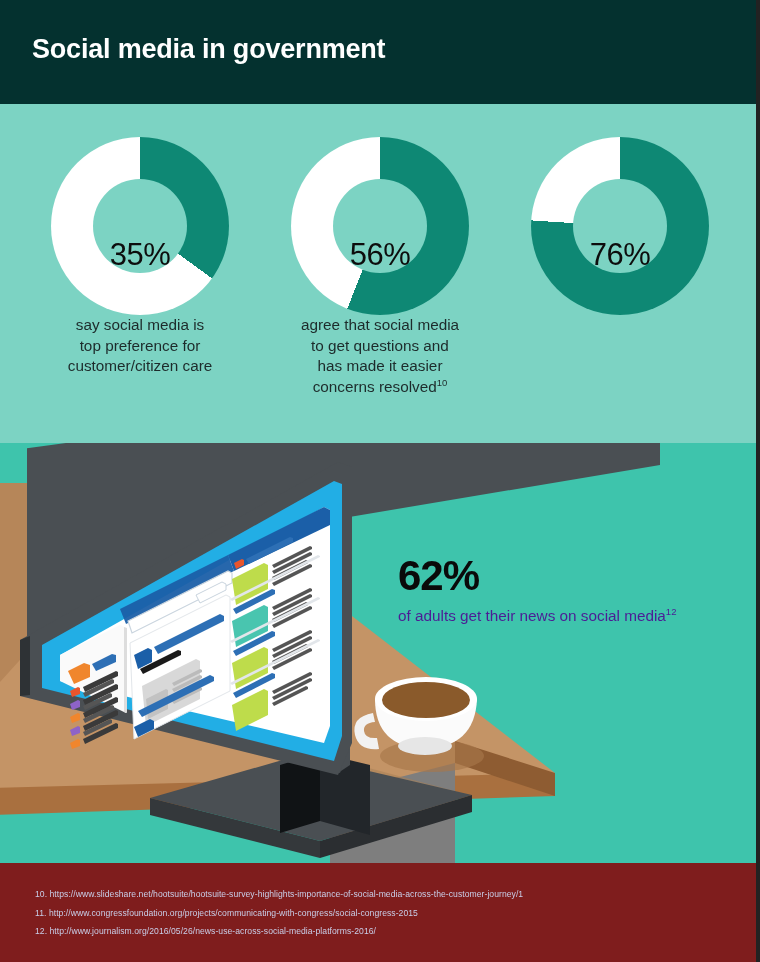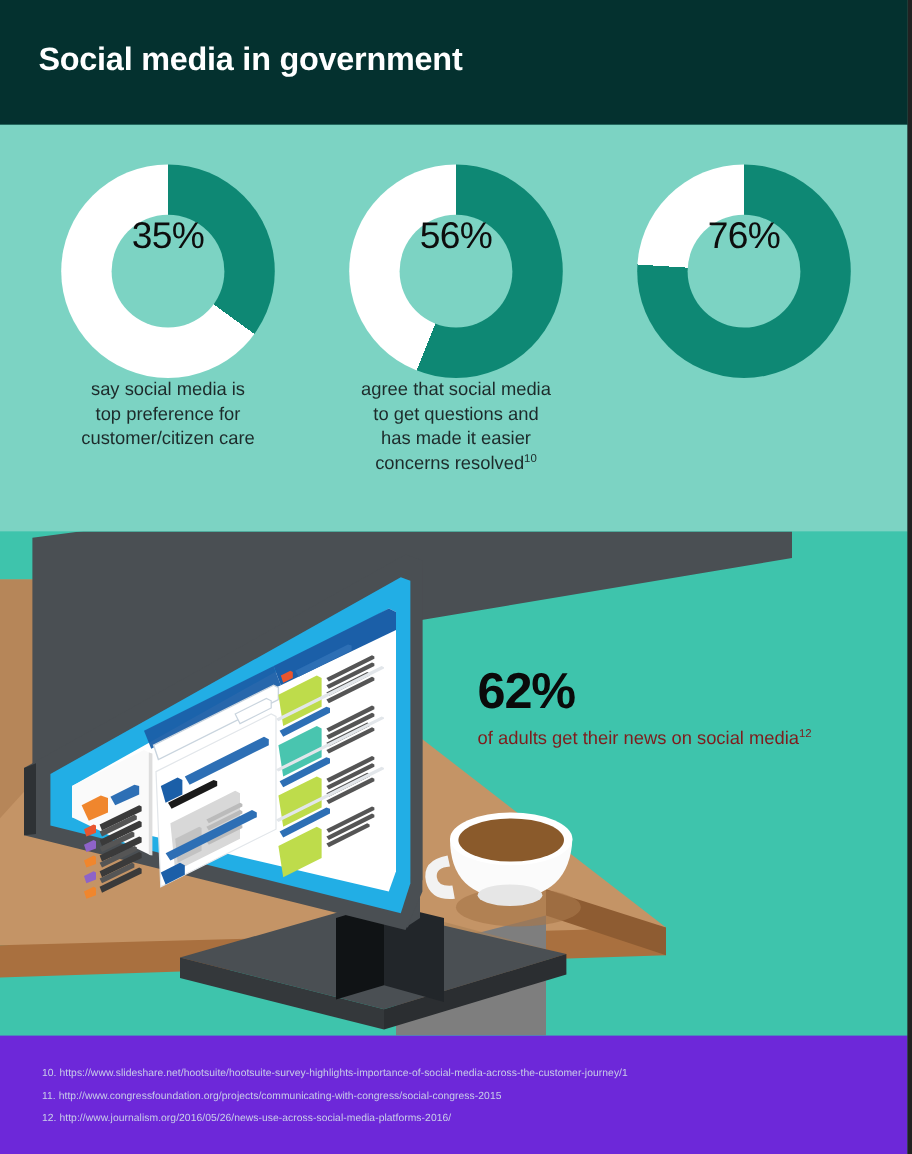--- a/index.html
+++ b/index.html
@@ -55,21 +55,21 @@
     width:178px; height:178px;
     border-radius:50%;
   }
   .donut-hole {
     position:absolute;
     left:42px; top:42px;
     width:94px; height:94px;
     border-radius:50%;
     background:#7CD3C3;
     display:flex;
-    align-items:flex-start;
+    align-items:flex-end;
     justify-content:center;
   }
   .donut-value {
     font-size:31px;
     color:#0d0d0d;
     font-family:"Liberation Sans", sans-serif;
     letter-spacing:-0.5px;
   }
 
   .stat-caption {
@@ -103,35 +103,35 @@
     font-size:42px;
     font-weight:bold;
     color:#0a0a0a;
     letter-spacing:-1px;
     line-height:46px;
     font-family:"Liberation Sans", sans-serif;
   }
   .callout-text {
     margin-top:7px;
     font-size:15.3px;
-    color:#7f1d1d;
+    color:#4c1d95;
     line-height:20px;
     font-family:"Liberation Sans", sans-serif;
   }
   .callout-text sup {
     font-size:9.5px;
     vertical-align:super;
     line-height:0;
   }
 
   
   .footer {
     position:absolute; left:0; top:863px;
     width:760px; height:99px;
-    background:#6d28d9;
+    background:#7f1d1d;
     padding:22px 16px 0 35px;
   }
   .footnote {
     color:#c9cee8;
     font-size:8.6px;
     line-height:18.5px;
     letter-spacing:0.05px;
     font-family:"Liberation Sans", sans-serif;
     white-space:nowrap;
   }

